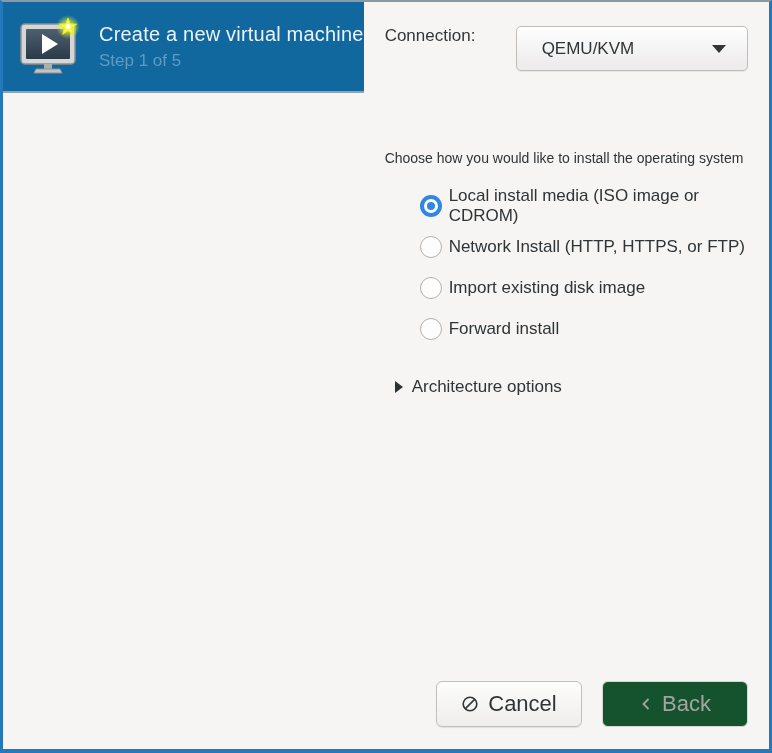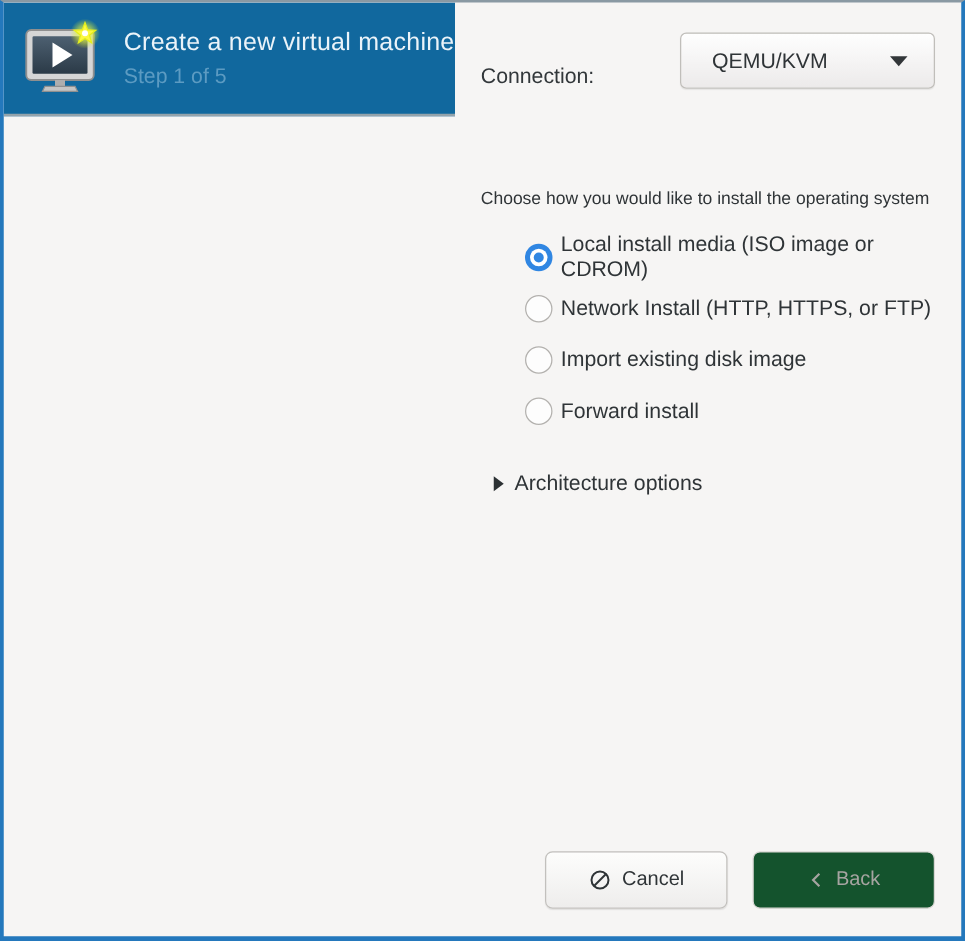--- a/index.html
+++ b/index.html
@@ -28,21 +28,21 @@
   .titles { display: flex; flex-direction: column; }
   .title { font-size: 20px; color: #eaf3f9; margin-bottom: 5px; letter-spacing: 0.2px; }
   .subtitle { font-size: 17px; color: #5c9bc2; }
 
   
   .content {
     flex: 1; display: flex; flex-direction: column;
     padding: 24px 21px 22px 21px;
   }
 
-  .connection-row { display: flex; align-items: flex-end; gap: 28px; }
+  .connection-row { display: flex; align-items: flex-start; }
   .connection-label { font-size: 17px; color: #32373a; width: 131px; flex-shrink: 0; }
   .dropdown {
     flex: 1; height: 45px;
     border: 1px solid #c0beba; border-radius: 5px;
     background: linear-gradient(#fefefe, #eceaea);
     box-shadow: 0 1px 1px rgba(0,0,0,0.07);
     display: flex; align-items: center;
     padding: 0 21px 0 25px;
     cursor: pointer;
   }
@@ -84,21 +84,21 @@
   .expander-label { margin-left: 9px; font-size: 17px; color: #2f3437; }
 
   
   .button-row { margin-top: auto; display: flex; justify-content: flex-end; gap: 20px; }
   .dlg-btn {
     width: 146px; height: 46px;
     border: 1px solid #c2c0bd; border-radius: 6px;
     background: linear-gradient(#fdfdfc, #eeedec);
     box-shadow: 0 1px 1px rgba(0,0,0,0.09);
     display: flex; align-items: center; justify-content: center; gap: 9px;
-    font-size: 16px; color: #2f3437; cursor: pointer;
+    font-size: 22px; color: #2f3437; cursor: pointer;
   }
   .dlg-btn svg { stroke: #2f3437; }
   .dlg-btn.disabled { color: #a6a4a1; background: #14532d; border-color: #d9d7d4; box-shadow: none; cursor: default; }
   .dlg-btn.disabled svg { stroke: #a6a4a1; }
 </style>
 </head>
 <body>
 
 <div class="window">
 

